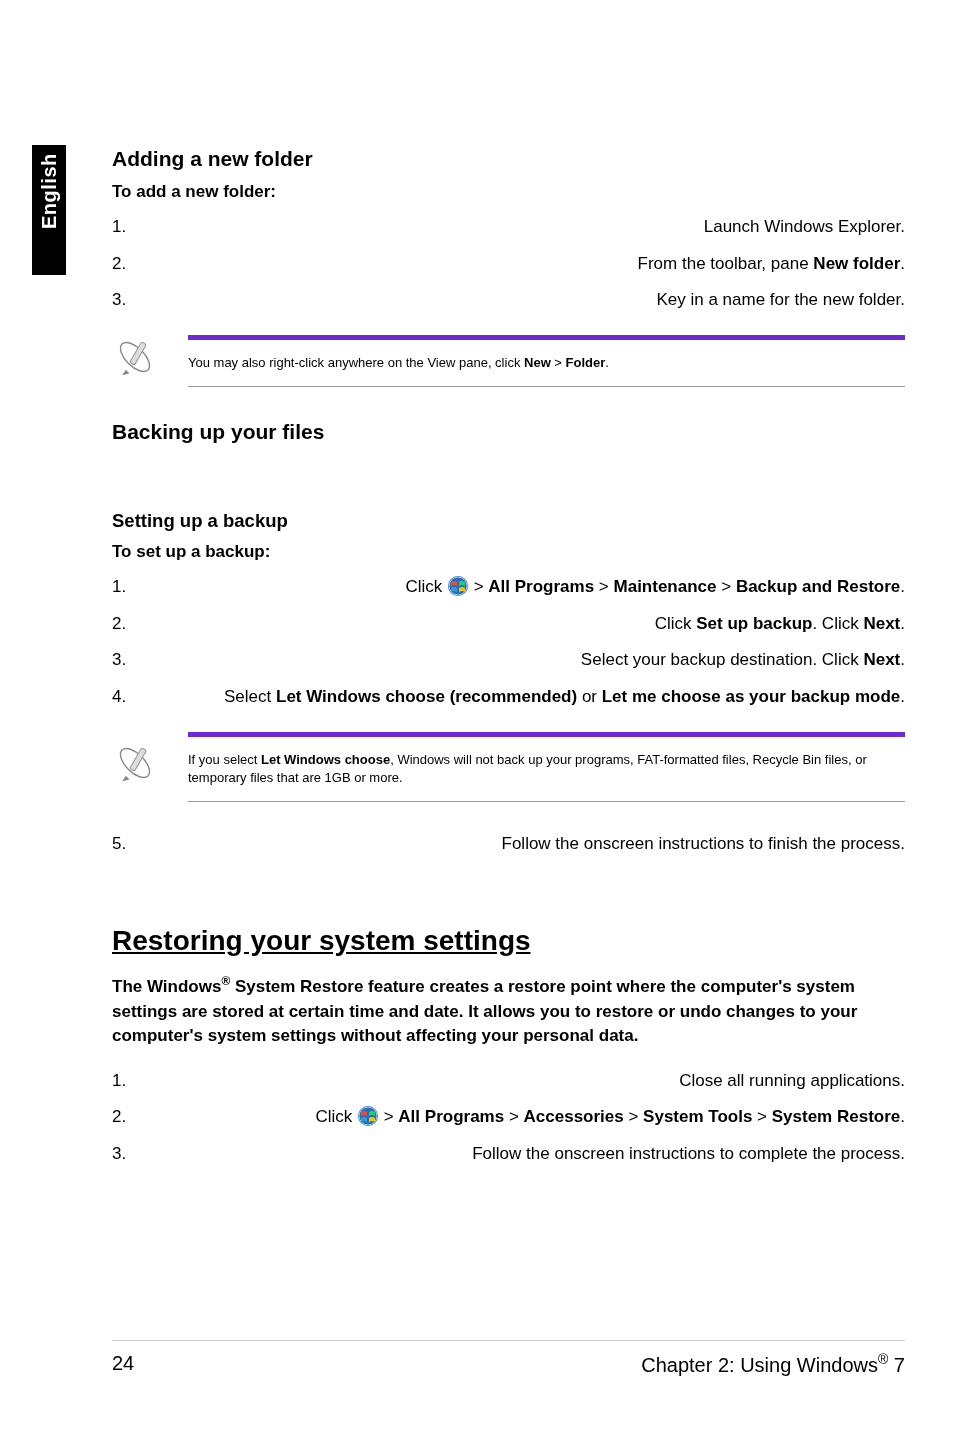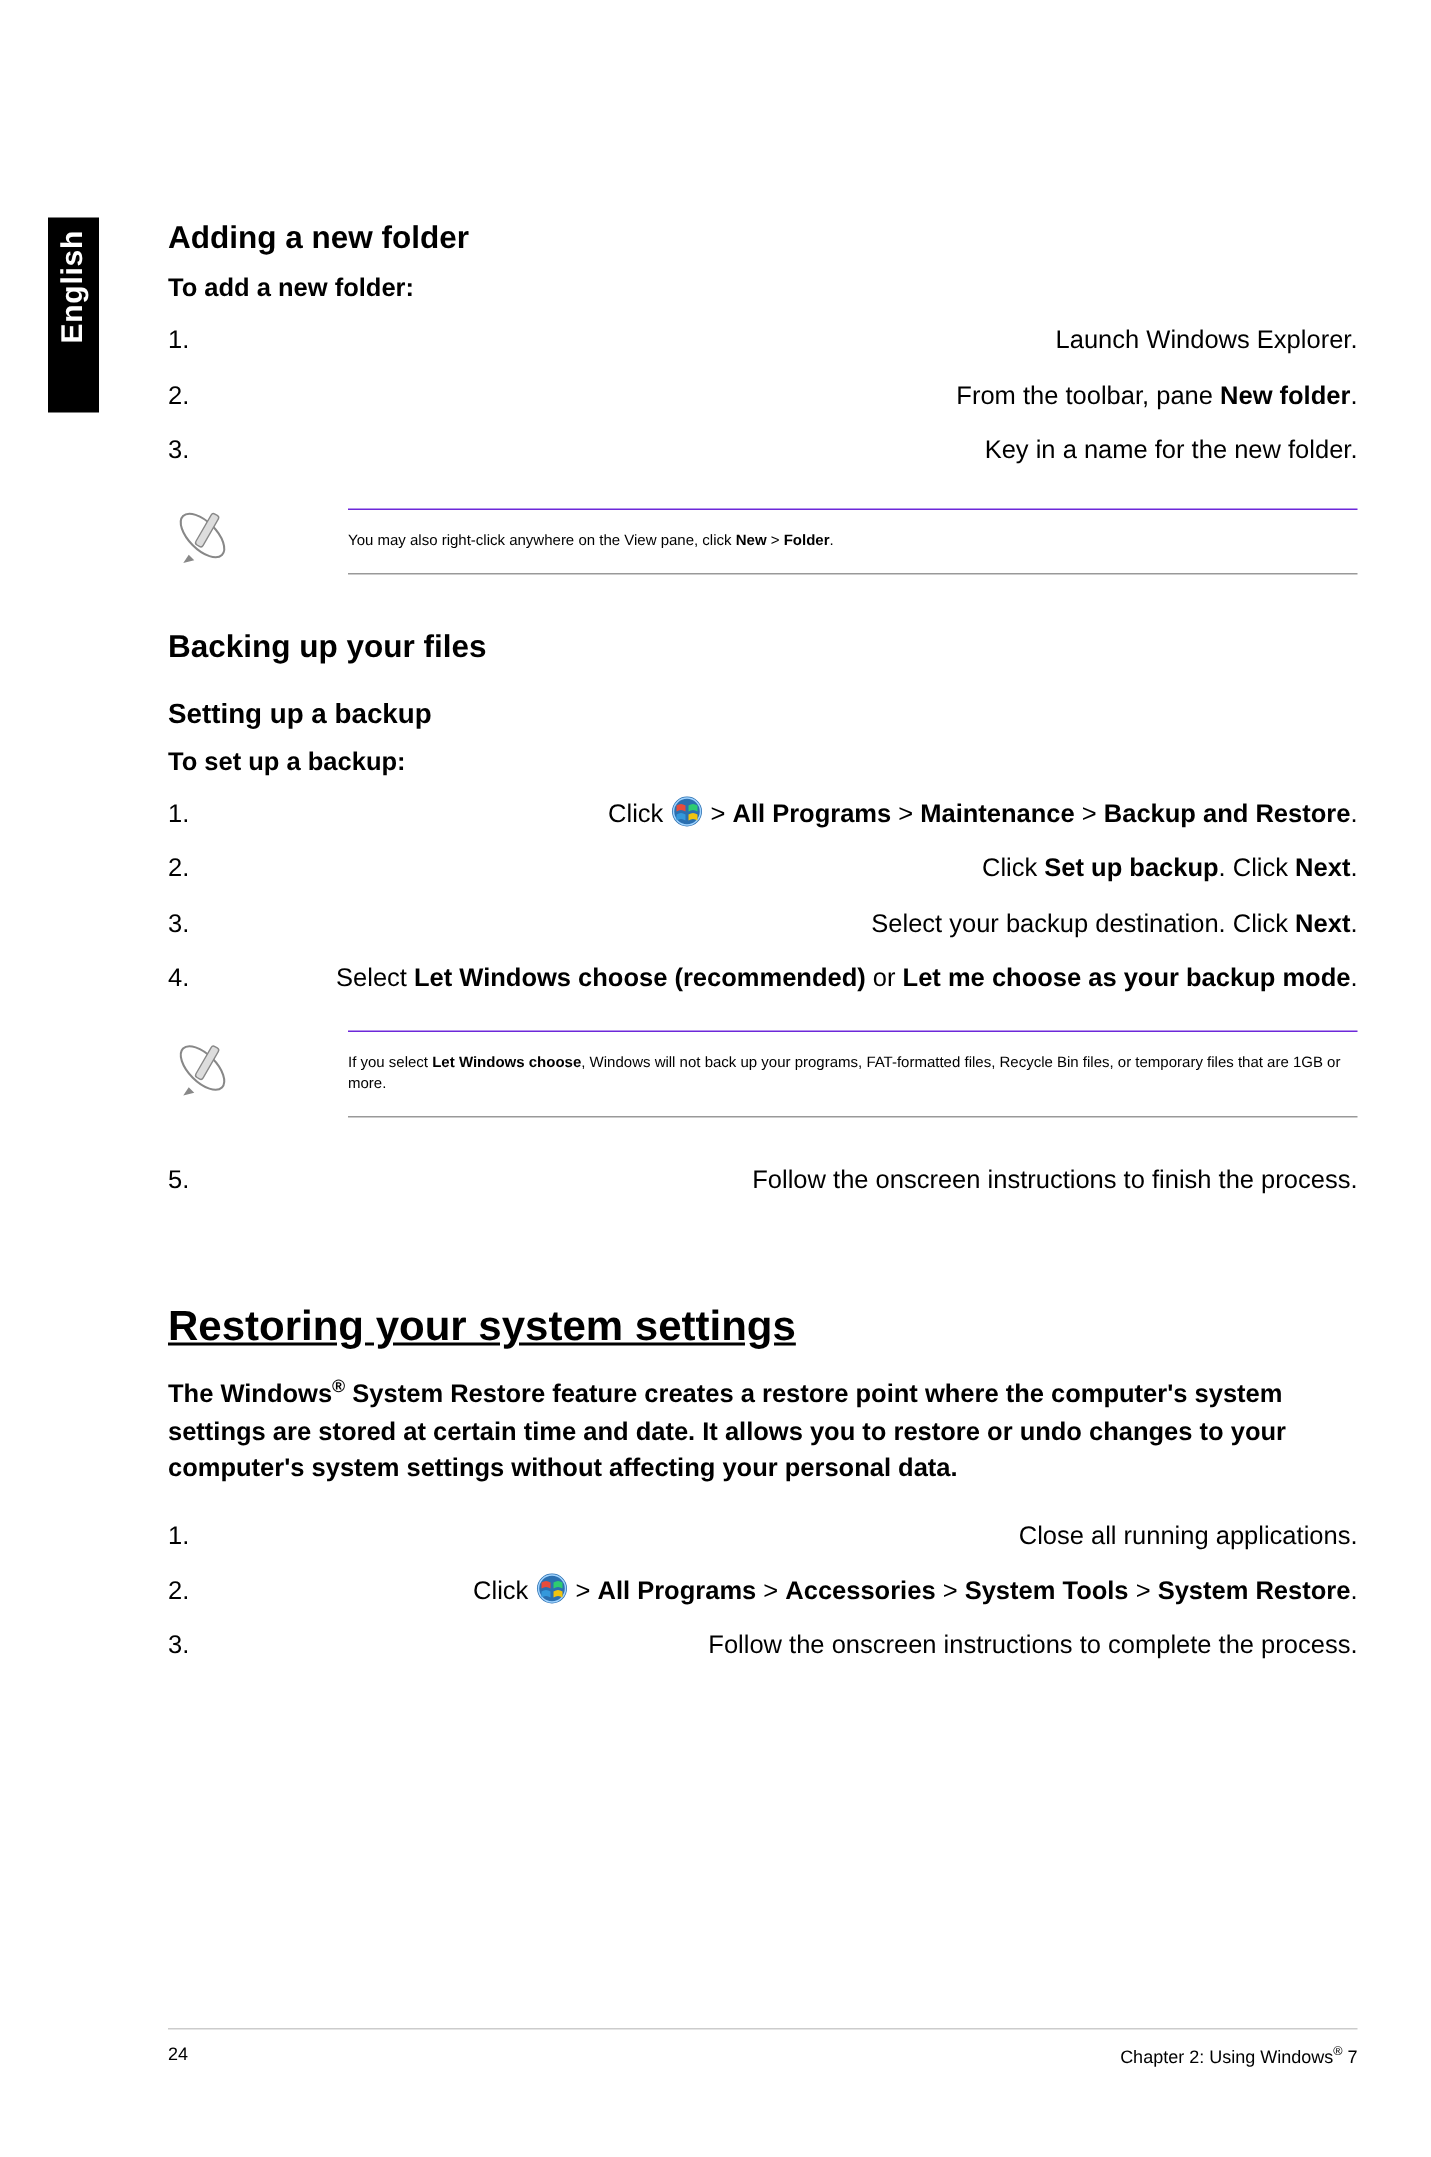--- a/index.html
+++ b/index.html
@@ -33,21 +33,21 @@
     letter-spacing: 0.5px;
     font-family: "Arial Black", Arial, sans-serif;
   }
   .content {
     position: absolute;
     left: 112px;
     top: 144px;
     width: 793px;
   }
   .h2 { font-size: 21px; font-weight: bold; margin-bottom: 6px; }
-  .h3 { font-size: 18.5px; font-weight: bold; margin-bottom: 6px; }
+  .h3 { font-size: 18.5px; font-weight: bold; margin-bottom: 6px; margin-top: 44px; }
   .bold-line { font-weight: bold; margin-bottom: 10px; }
   ol.steps { list-style: none; counter-reset: step; margin-bottom: 20px; }
   ol.steps > li {
     counter-increment: step;
     position: relative;
     padding-left: 44px;
     margin-bottom: 12px;
     text-align: right;
   }
   ol.steps > li::before {
@@ -63,26 +63,25 @@
     gap: 30px;
   }
   .note-block .icon-col {
     width: 46px;
     flex-shrink: 0;
     display: flex;
     justify-content: center;
   }
   .note-block .text-col {
     flex: 1;
-    border-top: 1px solid #6d28d9;
+    border-top: 5px solid #6d28d9;
     border-bottom: 1px solid #999;
     padding: 14px 6px 14px 0;
-    font-size: 10px;
+    font-size: 13px;
     line-height: 1.4;
-    margin-left: 44px;
   }
   .pencil-icon svg { width: 44px; height: 44px; }
   .big-gap { height: 44px; }
   .h1 { font-size: 28px; font-weight: bold; margin-bottom: 12px; text-decoration: underline; }
   .para { margin-bottom: 20px; font-weight: bold; }
   .win-orb {
     display: inline-block;
     width: 22px;
     height: 22px;
     vertical-align: middle;
@@ -90,21 +89,21 @@
     top: -2px;
   }
   .win-orb svg { width: 22px; height: 22px; display: block; }
   .footer {
     position: absolute;
     left: 112px;
     bottom: 58px;
     width: 793px;
     display: flex;
     justify-content: space-between;
-    font-size: 12px;
+    font-size: 20px;
     border-top: 1px solid #ccc;
     padding-top: 8px;
     margin-top: 20px;
   }
   sup { font-size: 0.7em; }
   b { font-weight: bold; }
 </style>
 </head>
 <body>
 

